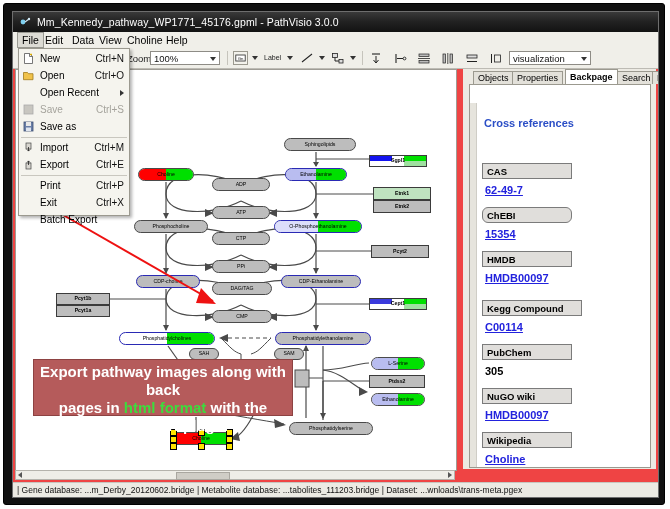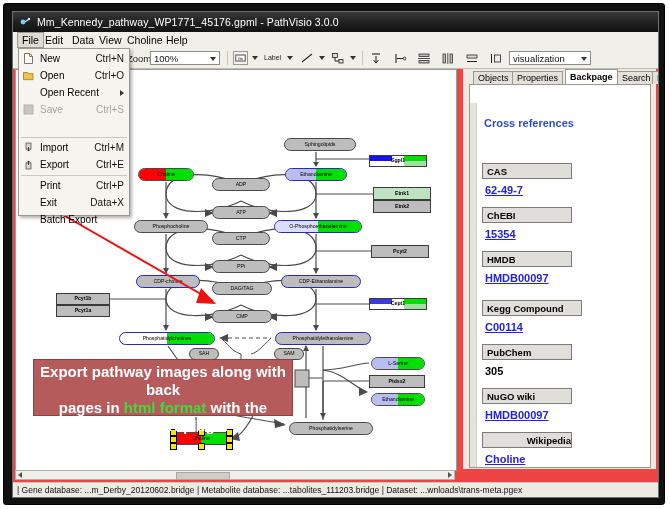--- a/index.html
+++ b/index.html
@@ -492,36 +492,36 @@
     </div>
 
     <div id="panelbody">
       <div id="panel-vscroll"></div>
 
       <div class="xr-title" style="top:32px;">Cross references</div>
 
       <div class="xr-head" style="top:78px;">CAS</div>
       <div class="xr-val" style="top:99px;">62-49-7</div>
 
-      <div class="xr-head" style="top:122px;">ChEBI</div>
+      <div class="xr-head" style="top:122px;border-radius:6px;">ChEBI</div>
       <div class="xr-val" style="top:143px;">15354</div>
 
       <div class="xr-head" style="top:166px;">HMDB</div>
       <div class="xr-val" style="top:187px;">HMDB00097</div>
 
       <div class="xr-head" style="top:215px;width:100px;">Kegg Compound</div>
       <div class="xr-val" style="top:236px;">C00114</div>
 
       <div class="xr-head" style="top:259px;">PubChem</div>
       <div class="xr-val plain" style="top:280px;">305</div>
 
       <div class="xr-head" style="top:303px;">NuGO wiki</div>
       <div class="xr-val" style="top:324px;">HMDB00097</div>
 
-      <div class="xr-head" style="top:347px;text-align:right;">Wikipedia</div>
+      <div class="xr-head" style="top:347px;">Wikipedia</div>
       <div class="xr-val" style="top:368px;">Choline</div>
 
     </div>
   </div>
 
   <div id="filemenu">
     <div class="fm-row" style="top:2px;">
       <svg class="fm-ico" viewBox="0 0 11 11">
         <path d="M1.5 .5 h5 l3 3 v7 h-8 z" fill="#fff" stroke="#555" stroke-width=".8"></path>
         <path d="M6.5 .5 v3 h3" fill="none" stroke="#555" stroke-width=".8"></path>
@@ -541,20 +541,28 @@
       <span class="fm-txt">Open Recent</span>
       <span class="fm-sub"></span>
     </div>
     <div class="fm-row" style="top:53px;">
       <svg class="fm-ico" viewBox="0 0 11 11">
         <rect x="1" y="1" width="9" height="9" fill="#c8c6c0" stroke="#aaa" stroke-width=".8"></rect>
       </svg>
       <span class="fm-txt dis">Save</span>
       <span class="fm-acc dis">Ctrl+S</span>
     </div>
+    <div class="fm-row" style="top:70px;">
+      <svg class="fm-ico" viewBox="0 0 11 11">
+        <rect x="1" y="1" width="9" height="9" fill="#6a7fa8" stroke="#3c4e70" stroke-width=".8"></rect>
+        <rect x="3" y="1" width="5" height="4" fill="#e8e8e8"></rect>
+        <rect x="3" y="6.5" width="5" height="3.5" fill="#dfe5ef"></rect>
+      </svg>
+      <span class="fm-txt">Save as</span>
+    </div>
     <div class="fm-div" style="top:88px;"></div>
     <div class="fm-row" style="top:91px;">
       <svg class="fm-ico" viewBox="0 0 11 11">
         <rect x="3" y="1" width="5" height="6" fill="#d8d6d0" stroke="#444" stroke-width=".7"></rect>
         <path d="M5.5 5 v4 M4 7.5 l1.5 1.6 l1.5 -1.6" stroke="#222" stroke-width=".8" fill="none"></path>
       </svg>
       <span class="fm-txt">Import</span>
       <span class="fm-acc">Ctrl+M</span>
     </div>
     <div class="fm-row" style="top:108px;">
@@ -565,21 +573,21 @@
       <span class="fm-txt">Export</span>
       <span class="fm-acc">Ctrl+E</span>
     </div>
     <div class="fm-div" style="top:126px;"></div>
     <div class="fm-row" style="top:129px;">
       <span class="fm-txt">Print</span>
       <span class="fm-acc">Ctrl+P</span>
     </div>
     <div class="fm-row" style="top:146px;">
       <span class="fm-txt">Exit</span>
-      <span class="fm-acc">Data+X</span>
+      <span class="fm-acc">Ctrl+X</span>
     </div>
     <div class="fm-row" style="top:163px;">
       <span class="fm-txt">Batch Export</span>
     </div>
   </div>
   <div id="batchbox"></div>
 
   <svg id="arrowsvg" viewBox="0 0 645 485">
     <path d="M38 196 L200 289" stroke="#ee1111" stroke-width="2" fill="none"></path>
     <path d="M188 276 L203 292 L183 291 Z" fill="#ee1111"></path>

